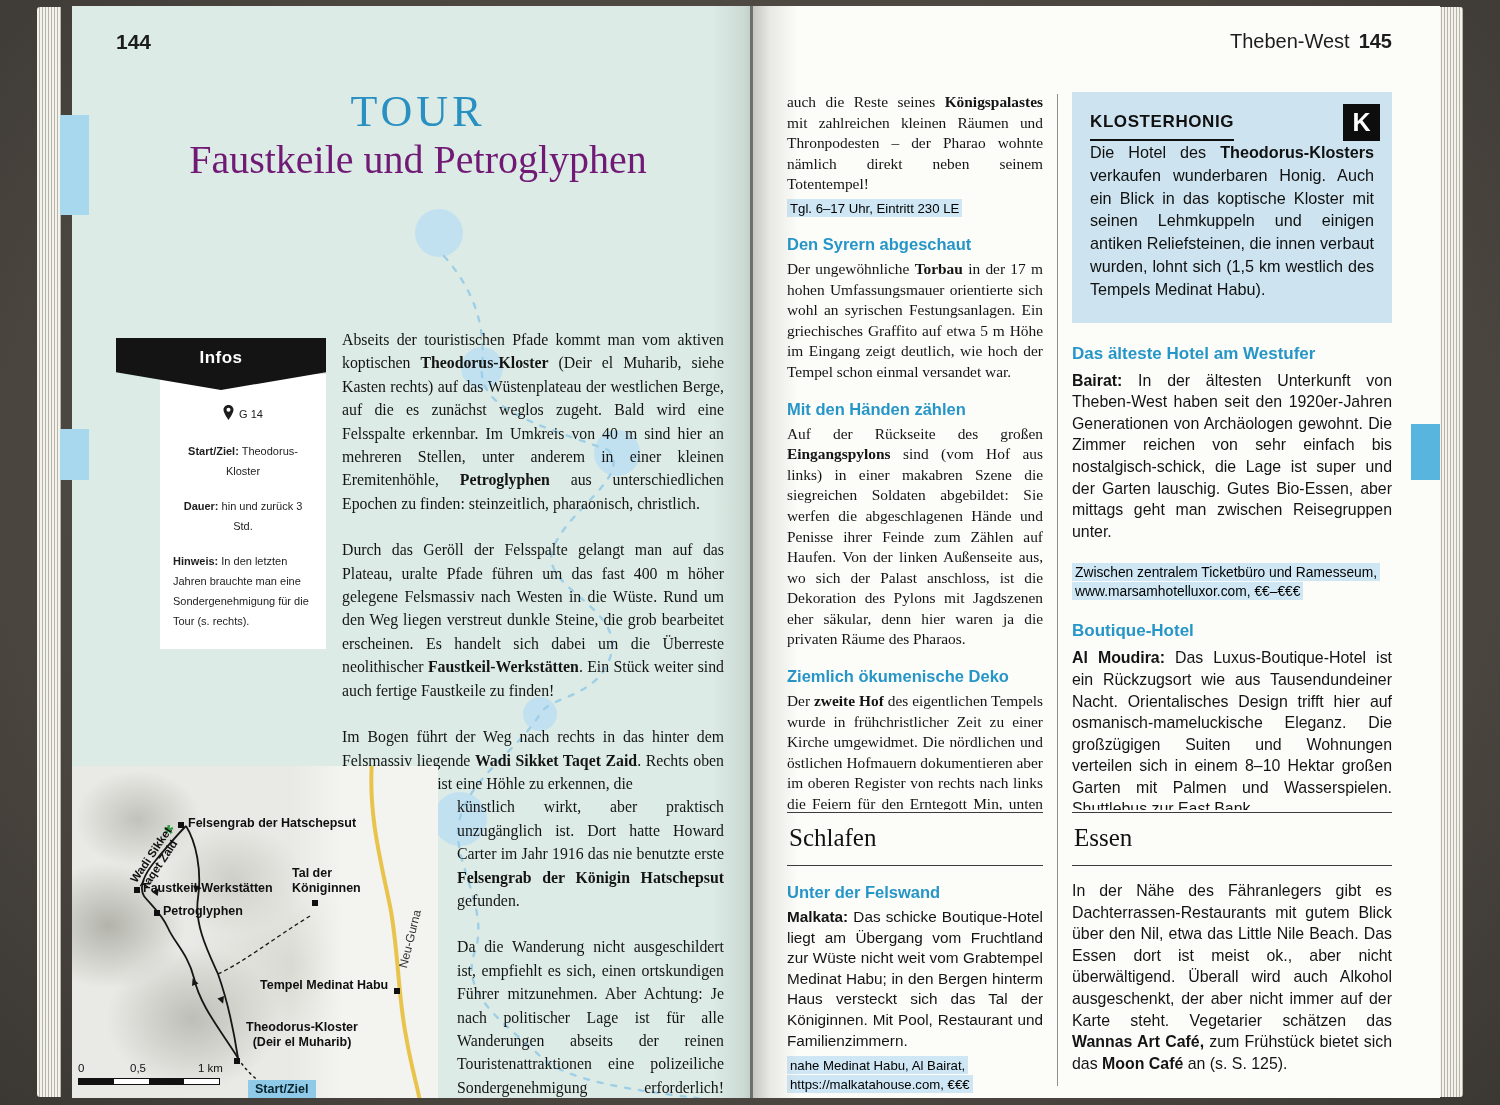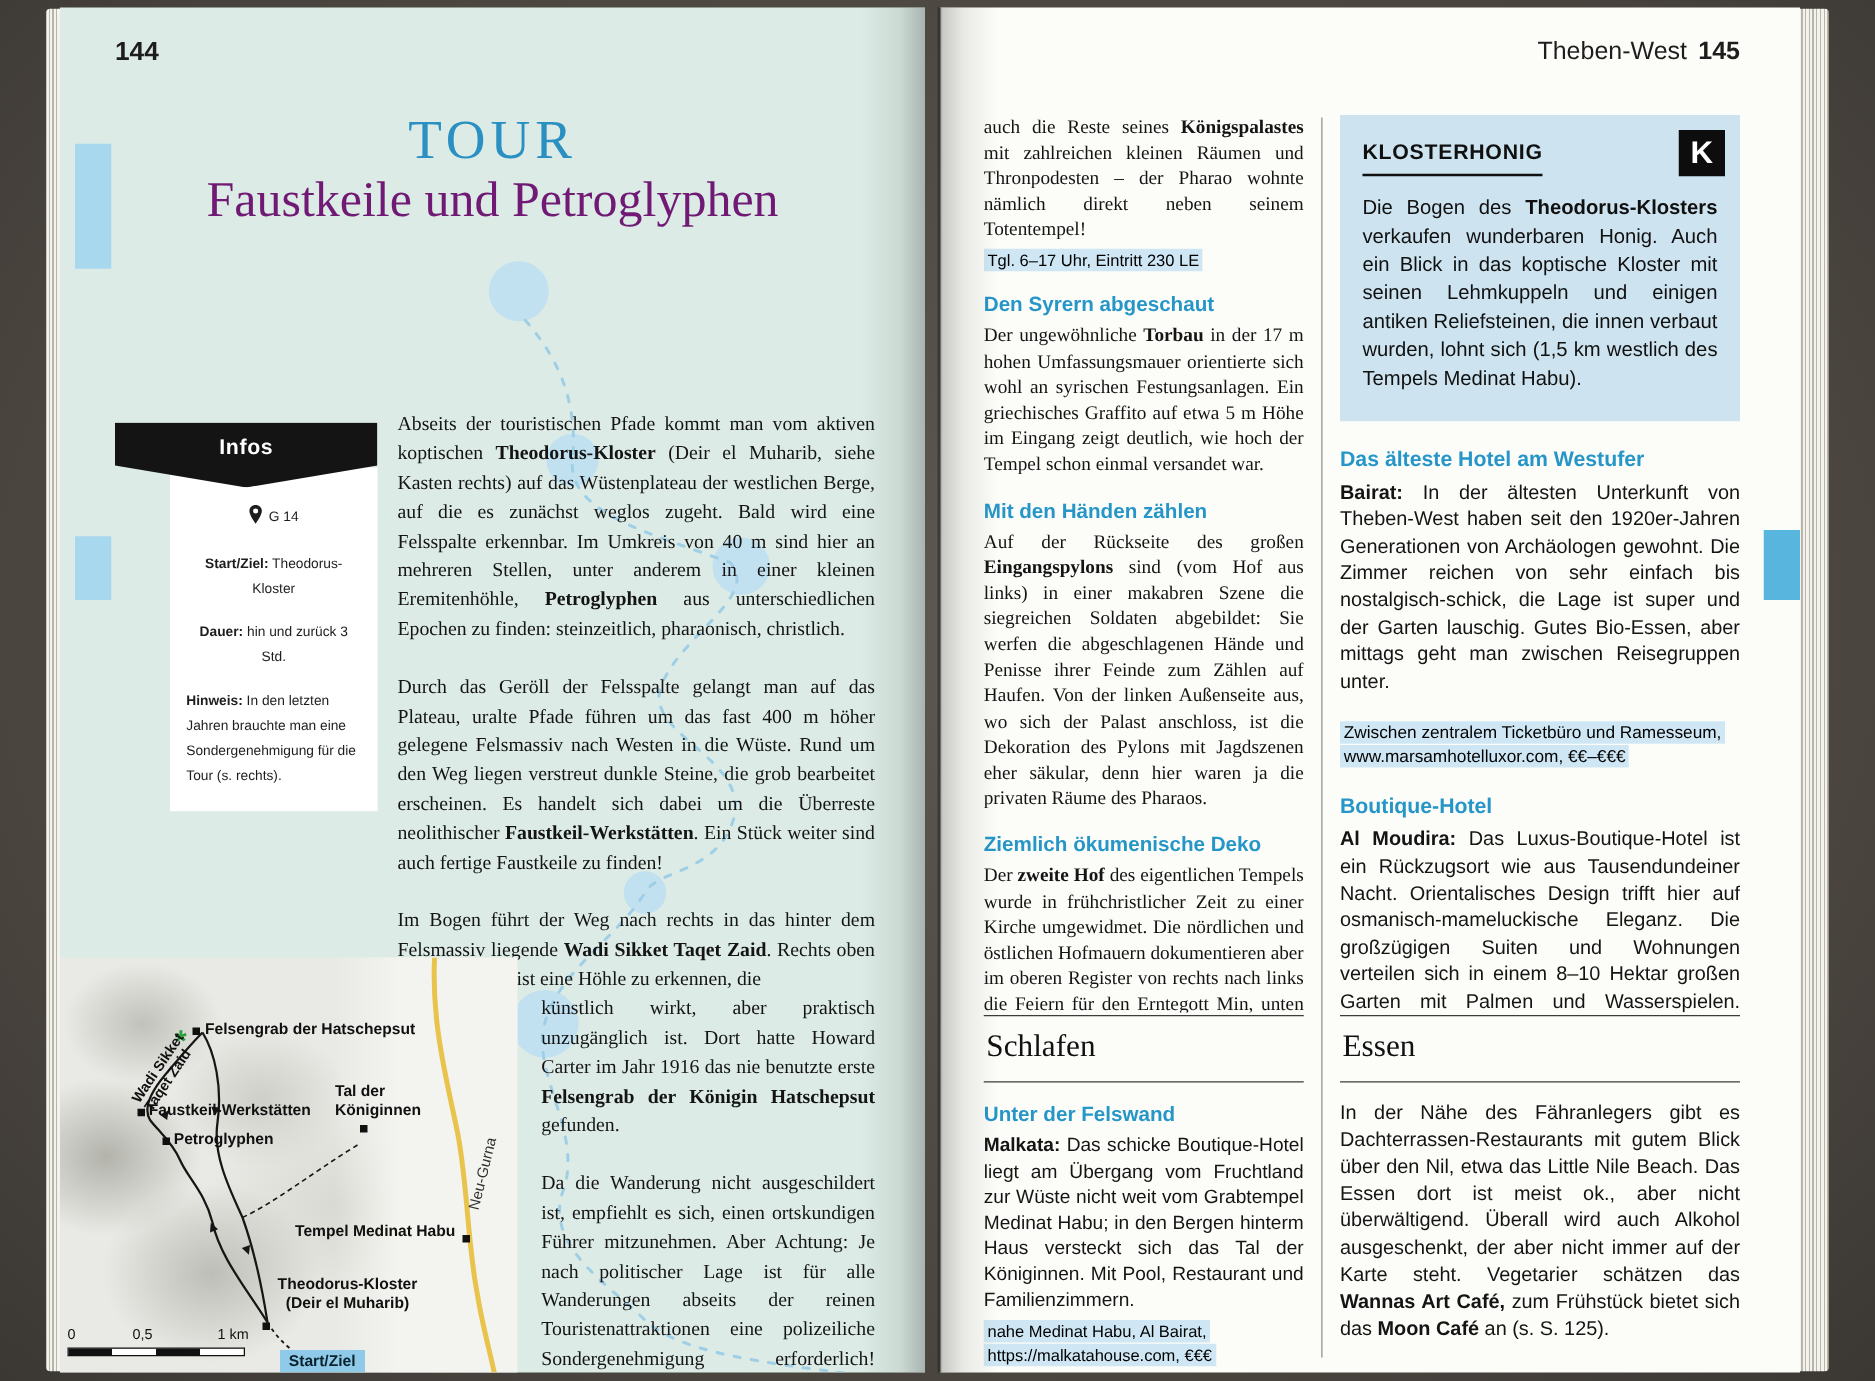--- a/index.html
+++ b/index.html
@@ -12,21 +12,21 @@
   .hl{background:#cfe7f4;padding:1.5px 3px;box-decoration-break:clone;-webkit-box-decoration-break:clone;}
 
   
   .edge{position:absolute;top:7px;height:1090px;width:24px;
     background:repeating-linear-gradient(90deg,#f3f2ec 0 2px,#b7b4aa 2px 3px);}
   .edge-left{left:37px;border-radius:3px 0 0 3px;}
   .edge-right{left:1439px;border-radius:0 3px 3px 0;}
 
   
   .page{position:absolute;top:6px;height:1092px;overflow:hidden;}
-  .page-left{left:48px;width:692px;background:#dcebe5;}
+  .page-left{left:72px;width:692px;background:#dcebe5;}
   .page-right{left:752px;width:688px;background:#fcfcf9;}
   .page-left::after{content:"";position:absolute;right:0;top:0;bottom:0;width:52px;pointer-events:none;
     background:linear-gradient(90deg,rgba(0,0,0,0) 0%,rgba(60,66,62,0.10) 62%,rgba(50,52,50,0.30) 100%);}
   .page-right::before{content:"";position:absolute;left:0;top:0;bottom:0;width:46px;pointer-events:none;z-index:9;
     background:linear-gradient(270deg,rgba(0,0,0,0) 0%,rgba(60,60,56,0.10) 60%,rgba(50,50,46,0.28) 100%);}
   .spine-line{position:absolute;left:750px;top:6px;width:3px;height:1092px;background:rgba(38,36,33,0.55);z-index:8;}
 
   
   .tab{position:absolute;z-index:10;}
   .tab-l1{left:60px;top:115px;width:29px;height:100px;background:#a7d8ee;}
@@ -102,21 +102,21 @@
     text-align:justify;color:#141414;margin:0;}
   .h-blue{font-weight:700;font-size:16.5px;line-height:20px;color:#2696c8;margin:16px 0 5px;}
   .info-line{font-size:13.2px;line-height:19px;margin-top:4px;}
 
   .sec-block{border-top:1px solid #3c3c3c;border-bottom:1px solid #3c3c3c;
     padding:11px 2px 13px;font-family:"Liberation Serif",serif;font-size:25px;color:#111;}
   .sans-p{font-size:15.3px;line-height:20.6px;text-align:justify;color:#141414;margin:0;}
 
   .box{background:#cde4f0;padding:20px 18px 22px;position:relative;}
   .box-title{display:inline-block;font-weight:700;font-size:17px;letter-spacing:0.6px;color:#101010;
-    border-bottom:2.5px solid #101010;padding-bottom:7px;margin-bottom:14px;}
+    border-bottom:2.5px solid #101010;padding-bottom:7px;}
   .k-badge{position:absolute;top:12px;right:12px;width:37px;height:37px;background:#0d0d0d;
     color:#fff;font-weight:700;font-size:25px;line-height:37px;text-align:center;}
   .box-body{font-size:16.2px;line-height:22.8px;text-align:justify;color:#101010;margin:0;}
 
   .sans-p2{font-size:15.9px;line-height:21.6px;text-align:justify;color:#141414;margin:0;}
   .h-blue2{font-weight:700;font-size:17px;line-height:21px;color:#2696c8;margin:20px 0 6px;}
   .info-line2{font-size:13.8px;line-height:19px;margin-top:20px;}
 </style>
 </head>
 <body>
@@ -253,21 +253,21 @@
     <div class="sec-block">Schlafen</div>
     <div class="h-blue">Unter der Felswand</div>
     <p class="sans-p"><span class="b">Malkata:</span><span> Das schicke Boutique-Hotel liegt am Übergang vom Fruchtland zur Wüste nicht weit vom Grabtempel Medinat Habu; in den Bergen hinterm Haus versteckt sich das Tal der Königinnen. Mit Pool, Restaurant und Familienzimmern.</span></p>
     <div class="info-line"><span class="hl">nahe Medinat Habu, Al Bairat, https://malkatahouse.com, €€€</span></div>
   </div>
 
   <div class="col col2-top">
     <div class="box">
       <div class="k-badge">K</div>
       <div><span class="box-title">KLOSTERHONIG</span></div>
-      <p class="box-body"><span>Die Bogen des </span><span class="b">Theodorus-Klosters</span><span> verkaufen wunderbaren Honig. Auch ein Blick in das koptische Kloster mit seinen Lehmkuppeln und einigen antiken Reliefsteinen, die innen verbaut wurden, lohnt sich (1,5 km westlich des Tempels Medinat Habu).</span></p>
+      <p class="box-body"><span>Die Hotel des </span><span class="b">Theodorus-Klosters</span><span> verkaufen wunderbaren Honig. Auch ein Blick in das koptische Kloster mit seinen Lehmkuppeln und einigen antiken Reliefsteinen, die innen verbaut wurden, lohnt sich (1,5 km westlich des Tempels Medinat Habu).</span></p>
     </div>
 
     <div class="h-blue2">Das älteste Hotel am Westufer</div>
     <p class="sans-p2"><span class="b">Bairat:</span><span> In der ältesten Unterkunft von Theben-West haben seit den 1920er-Jahren Generationen von Archäologen gewohnt. Die Zimmer reichen von sehr einfach bis nostalgisch-schick, die Lage ist super und der Garten lauschig. Gutes Bio-Essen, aber mittags geht man zwischen Reisegruppen unter.</span></p>
     <div class="info-line2"><span class="hl">Zwischen zentralem Ticketbüro und Ramesseum, www.marsamhotelluxor.com, €€–€€€</span></div>
 
     <div class="h-blue2">Boutique-Hotel</div>
     <p class="sans-p2"><span class="b">Al Moudira:</span><span> Das Luxus-Boutique-Hotel ist ein Rückzugsort wie aus Tausendundeiner Nacht. Orientalisches Design trifft hier auf osmanisch-mameluckische Eleganz. Die großzügigen Suiten und Wohnungen verteilen sich in einem 8–10 Hektar großen Garten mit Palmen und Wasserspielen. Shuttlebus zur East Bank.</span></p>
 
   </div>

